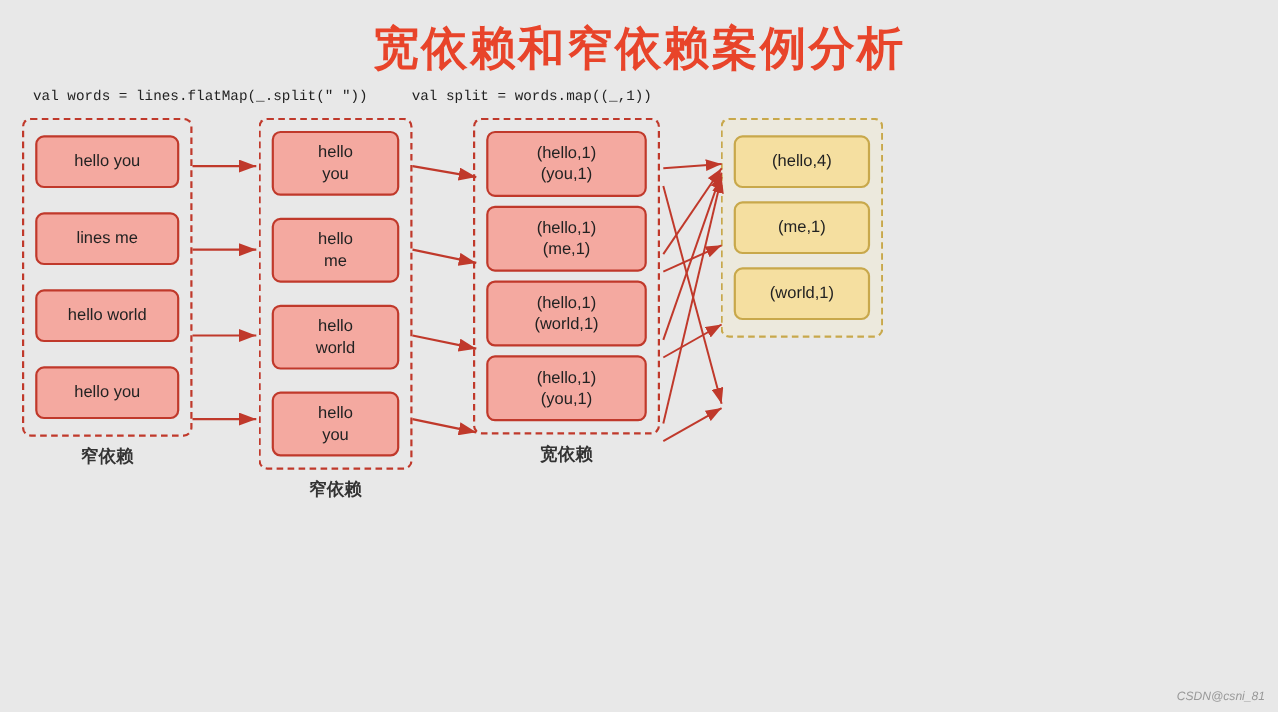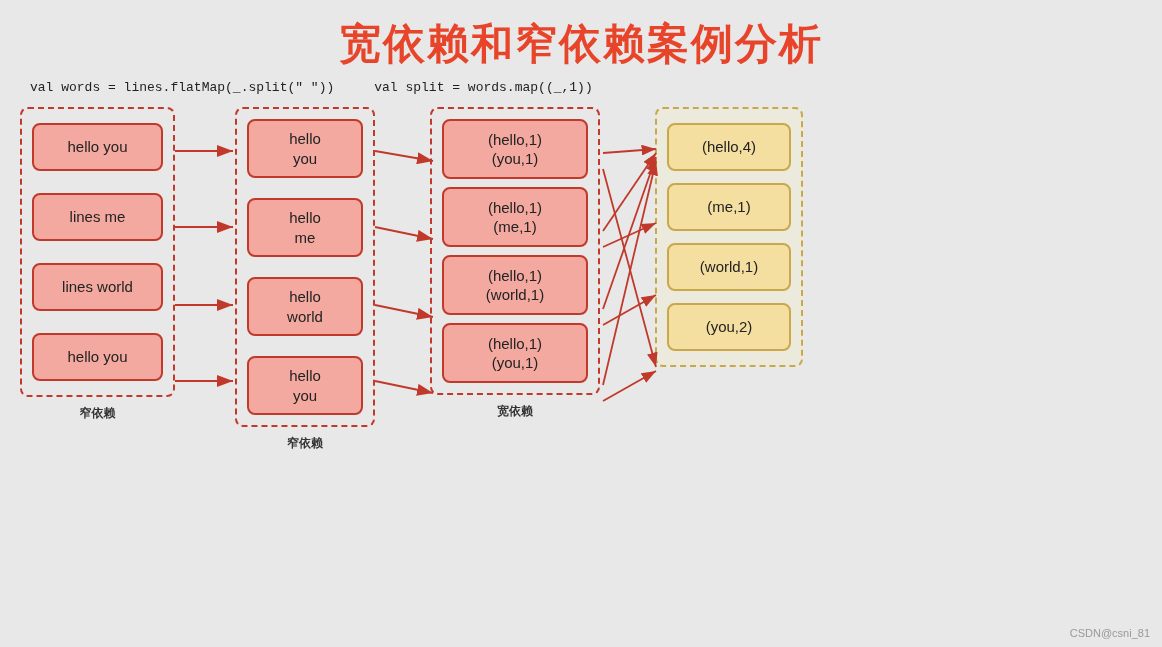--- a/index.html
+++ b/index.html
@@ -75,21 +75,21 @@
       border-radius: 8px;
       padding: 10px 8px;
       display: flex;
       flex-direction: column;
       gap: 20px;
       width: 100%;
       background: rgba(255, 240, 180, 0.2);
     }
 
     .col-label {
-      font-size: 12px;
+      font-size: 16px;
       font-weight: bold;
       color: #333;
       text-align: center;
       margin-top: 8px;
     }
 
     
     .box-red {
       background: #f4a9a0;
       border: 2px solid #c0392b;
@@ -137,41 +137,42 @@
       width: 100%;
       position: relative;
     }
 
     .watermark {
       position: absolute;
       bottom: 8px;
       right: 12px;
       font-size: 11px;
       color: #999;
+      font-style: italic;
     }
   </style>
 </head>
 <body>
 
 <div class="main-container">
   <div class="title">宽依赖和窄依赖案例分析</div>
 
   <div class="code-line">
     <span>val words = lines.flatMap(_.split(" "))</span>
     <span>val split = words.map((_,1))</span>
   </div>
 
   <div class="diagram-area">
     <div class="cols-wrapper" style="position:relative;">
 
       <div class="column col-1" style="width:155px;">
         <div class="col-border" style="gap:22px; padding:14px 10px;">
           <div class="box-red">hello you</div>
           <div class="box-red">lines me</div>
-          <div class="box-red">lines world</div>
+          <div class="box-red">hello world</div>
           <div class="box-red">hello you</div>
         </div>
         <div class="col-label">窄依赖</div>
       </div>
 
       <div style="width:60px; position:relative;"></div>
 
       <div class="column col-2" style="width:140px; margin-left:0;">
         <div class="col-border" style="padding:10px 10px;">
           <div class="box-red" style="min-height:52px;">hello<br>you</div>
@@ -194,21 +195,20 @@
         <div class="col-label">宽依赖</div>
       </div>
 
       <div style="width:55px; position:relative;"></div>
 
       <div class="column col-4" style="width:148px; margin-left:0;">
         <div class="col-border-gold" style="gap:12px; padding:14px 10px;">
           <div class="box-gold">(hello,4)</div>
           <div class="box-gold">(me,1)</div>
           <div class="box-gold">(world,1)</div>
-          <div class="box-gold">(you,2)</div>
         </div>
       </div>
 
       <svg class="arrows-svg" viewBox="0 0 783 470" preserveAspectRatio="none" style="position:absolute;top:0;left:0;width:783px;height:470px;pointer-events:none;">
         <defs>
           <marker id="arrowhead" markerWidth="8" markerHeight="6" refX="8" refY="3" orient="auto">
             <polygon points="0 0, 8 3, 0 6" fill="#c0392b"></polygon>
           </marker>
         </defs>
 

